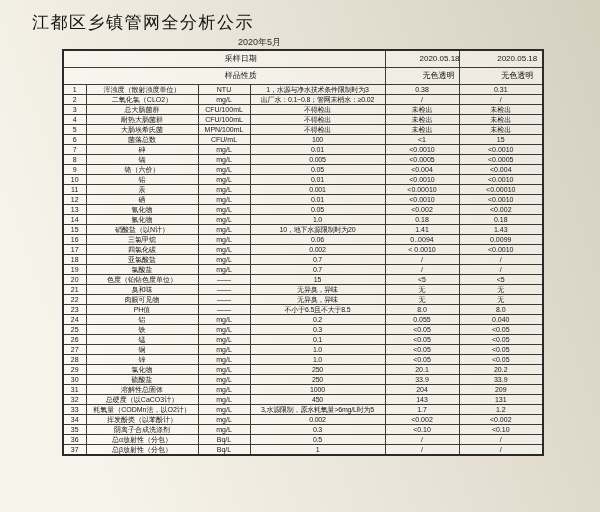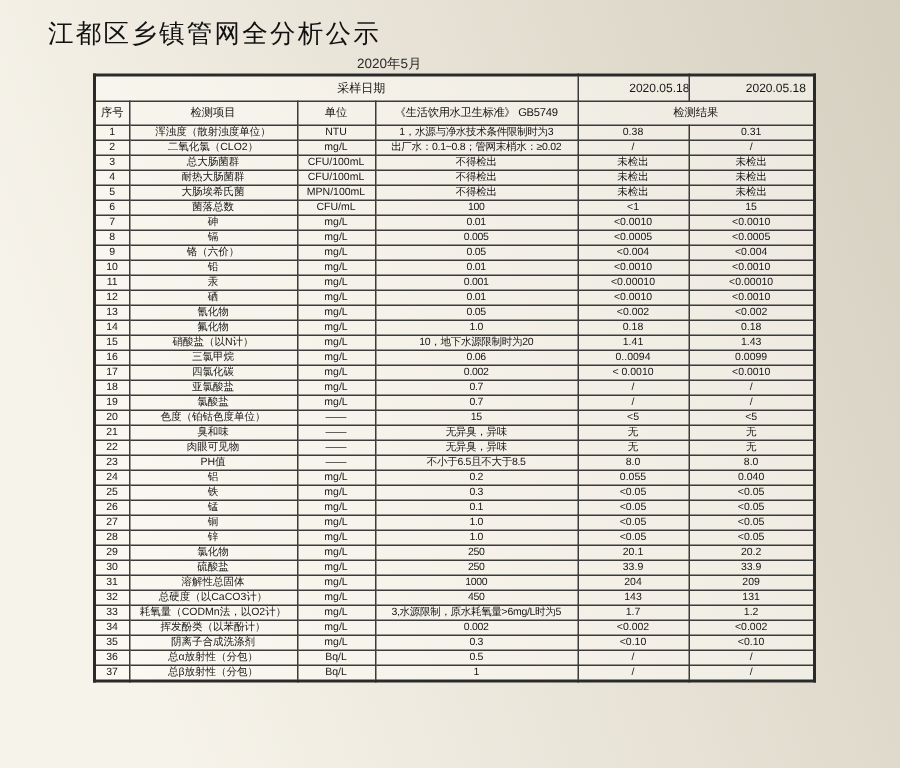--- a/index.html
+++ b/index.html
@@ -56,26 +56,24 @@
     <col style="width:135px">
       <col style="width:74px">
       <col style="width:84px">
   </colgroup>
   <tbody>
     <tr class="info-row">
       <td colspan="4">采样日期</td>
       <td>2020.05.18</td>
       <td>2020.05.18</td>
     </tr>
-    <tr class="cols-row">
-      <td>序号</td>
-      <td>检测项目</td>
-      <td>单位</td>
-      <td class="std">《生活饮用水卫生标准》 GB5749</td>
-      <td colspan="2">检测结果</td>
+    <tr class="info-row">
+      <td colspan="4">样品性质</td>
+      <td>无色透明</td>
+      <td>无色透明</td>
     </tr>
   </tbody>
   <tbody>
       <tr class="data-row">
     <td class="no">1</td>
     <td class="item">浑浊度（散射浊度单位）</td>
     <td class="unit">NTU</td>
     <td class="std">1，水源与净水技术条件限制时为3</td>
     <td class="res">0.38</td>
     <td class="res">0.31</td>

